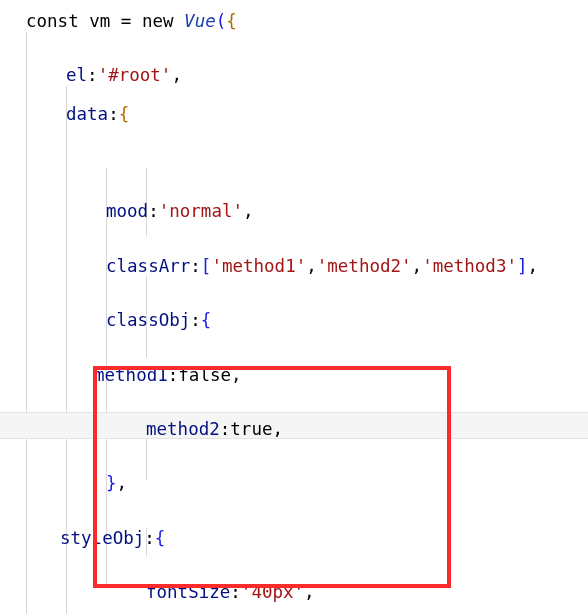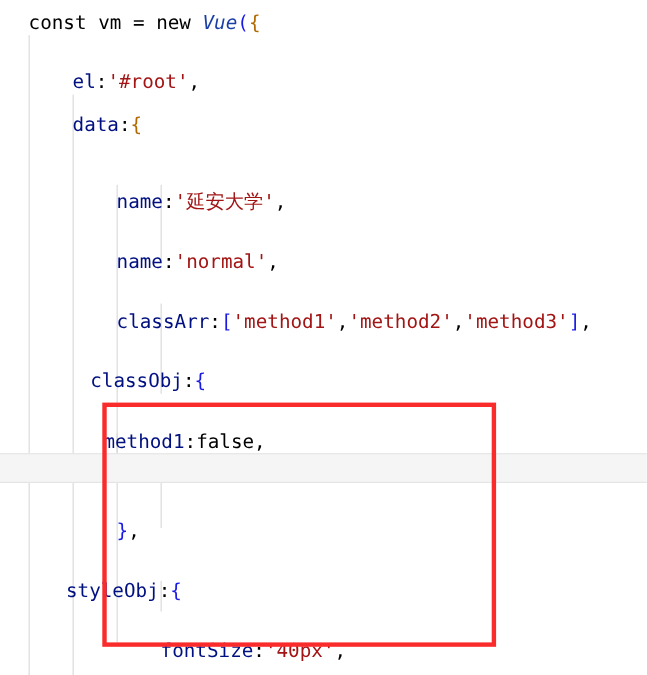--- a/index.html
+++ b/index.html
@@ -111,30 +111,30 @@
   <div class="cur-line-band" style="top: 412px; background: rgb(245, 245, 245);"></div>
 
   <div id="code">
 
     <div class="line" style="top:8px;"><span class="txt" style="padding-left: 26px;"><span class="kw">const</span> <span class="var">vm</span> <span class="punct">=</span> <span class="kw">new</span> <span class="type">Vue</span><span class="br-b">(</span><span class="br-o">{</span></span></div>
 
     <div class="line" style="top: 35.2px;"><span class="txt" style="padding-left:66px;"><span class="prop">el</span><span class="punct">:</span><span class="str">'#root'</span><span class="punct">,</span></span></div>
 
     <div class="line" style="top: 47px;"><span class="txt" style="padding-left:66px;"><span class="prop">data</span><span class="punct">:</span><span class="br-o">{</span></span></div>
 
-    <div class="line" style="top: 89.6px;"><span class="txt" style="padding-left:106px;"><span class="prop">name</span><span class="punct">:</span><span class="str">'延安大学'</span><span class="punct">,</span></span></div>
 
-    <div class="line" style="top: 116.8px;"><span class="txt" style="padding-left:106px;"><span class="prop">name</span><span class="punct">:</span><span class="str">'normal'</span><span class="punct">,</span></span></div>
+    <div class="line" style="top: 116.8px;"><span class="txt" style="padding-left:106px;"><span class="prop">mood</span><span class="punct">:</span><span class="str">'normal'</span><span class="punct">,</span></span></div>
 
     <div class="line" style="top: 144px;"><span class="txt" style="padding-left:106px;"><span class="prop">classArr</span><span class="punct">:</span><span class="br-b">[</span><span class="str">'method1'</span><span class="punct">,</span><span class="str">'method2'</span><span class="punct">,</span><span class="str">'method3'</span><span class="br-b">]</span><span class="punct">,</span></span></div>
 
-    <div class="line" style="top: 171.2px;"><span class="txt" style="padding-left:82px;"><span class="prop">classObj</span><span class="punct">:</span><span class="br-b">{</span></span></div>
+    <div class="line" style="top: 171.2px;"><span class="txt" style="padding-left:106px;"><span class="prop">classObj</span><span class="punct">:</span><span class="br-b">{</span></span></div>
 
     <div class="line" style="top: 198.4px;"><span class="txt" style="padding-left:94px;"><span class="prop">method1</span><span class="punct">:</span><span class="kw">false</span><span class="punct">,</span></span></div>
 
+    <div class="line" style="top: 225.6px;"><span class="txt" style="padding-left:146px;"><span class="prop">method2</span><span class="punct">:</span><span class="kw">true</span><span class="punct">,</span></span></div>
 
     <div class="line" style="top: 252.8px;"><span class="txt" style="padding-left:106px;"><span class="br-b">}</span><span class="punct">,</span></span></div>
 
     <div class="line" style="top: 280px;"><span class="txt" style="padding-left:60px;"><span class="prop">styleObj</span><span class="punct">:</span><span class="br-b">{</span></span></div>
 
     <div class="line" style="top: 307.2px;"><span class="txt" style="padding-left:146px;"><span class="prop">fontSize</span><span class="punct">:</span><span class="str">'40px'</span><span class="punct">,</span></span></div>
 
   </div>
 
   <div id="annotation" style="left: 93px; top: 366px; width: 358px; height: 222px; border-color: rgb(250, 43, 43);"></div>

